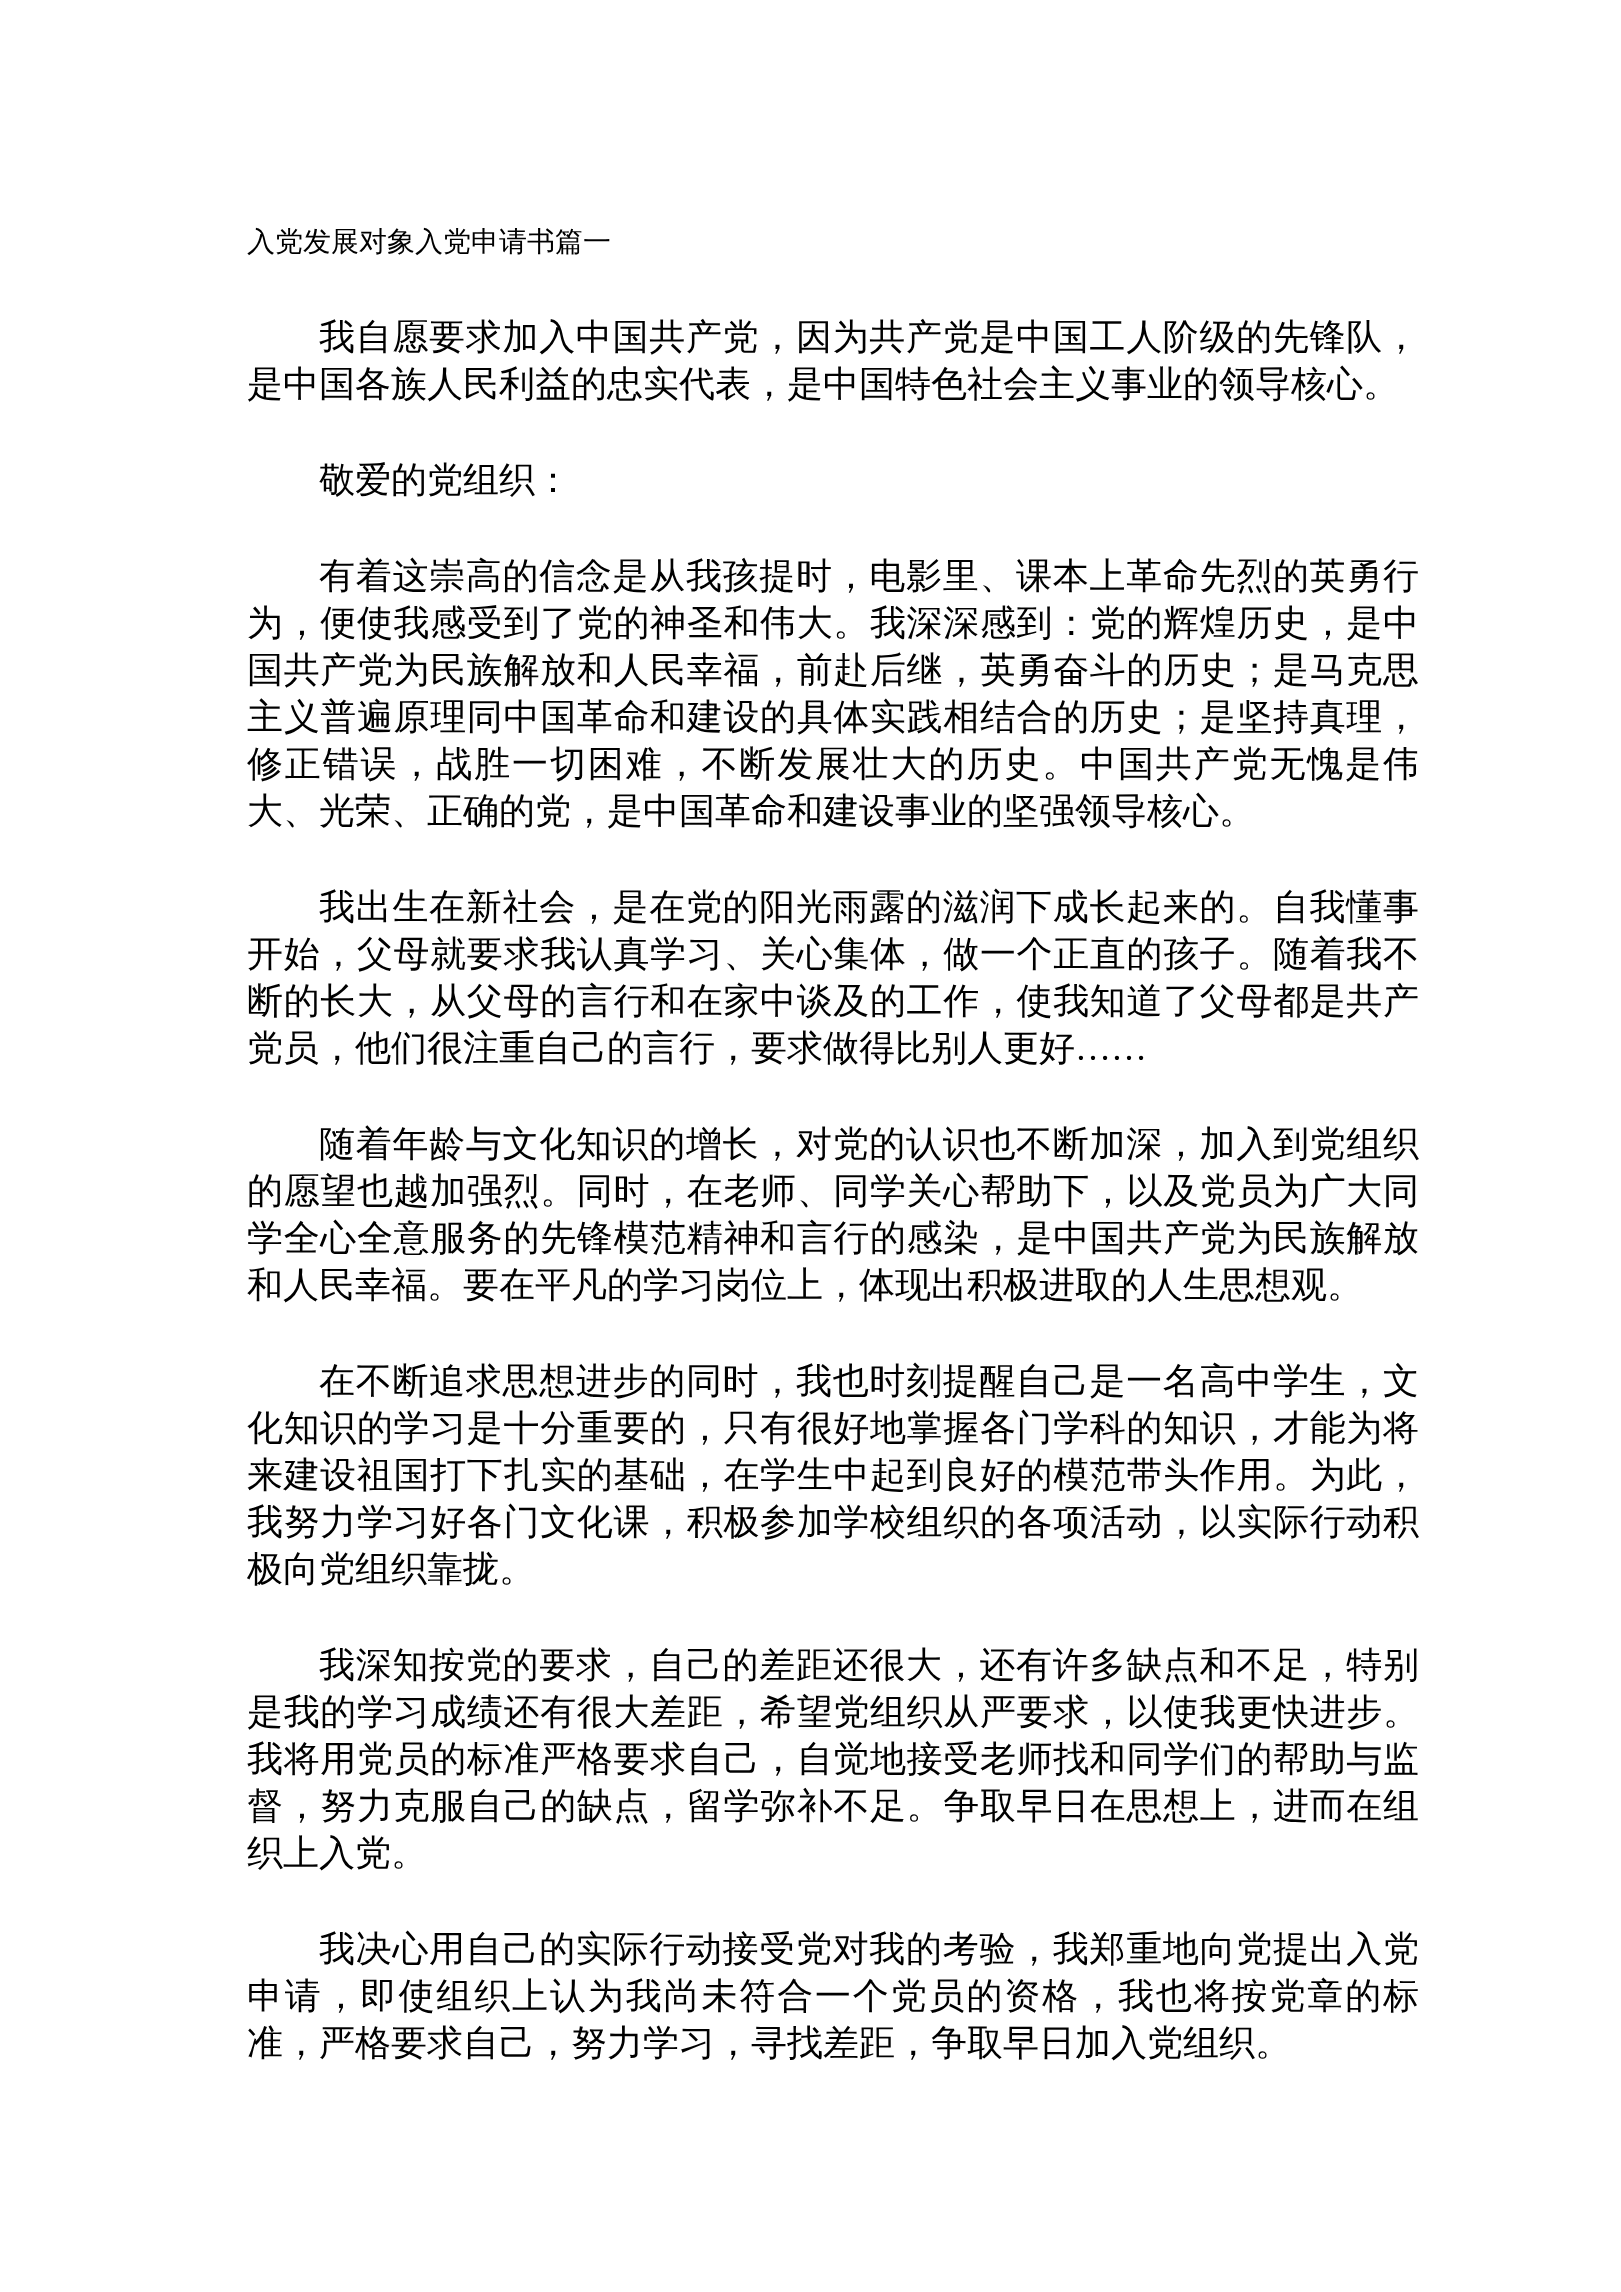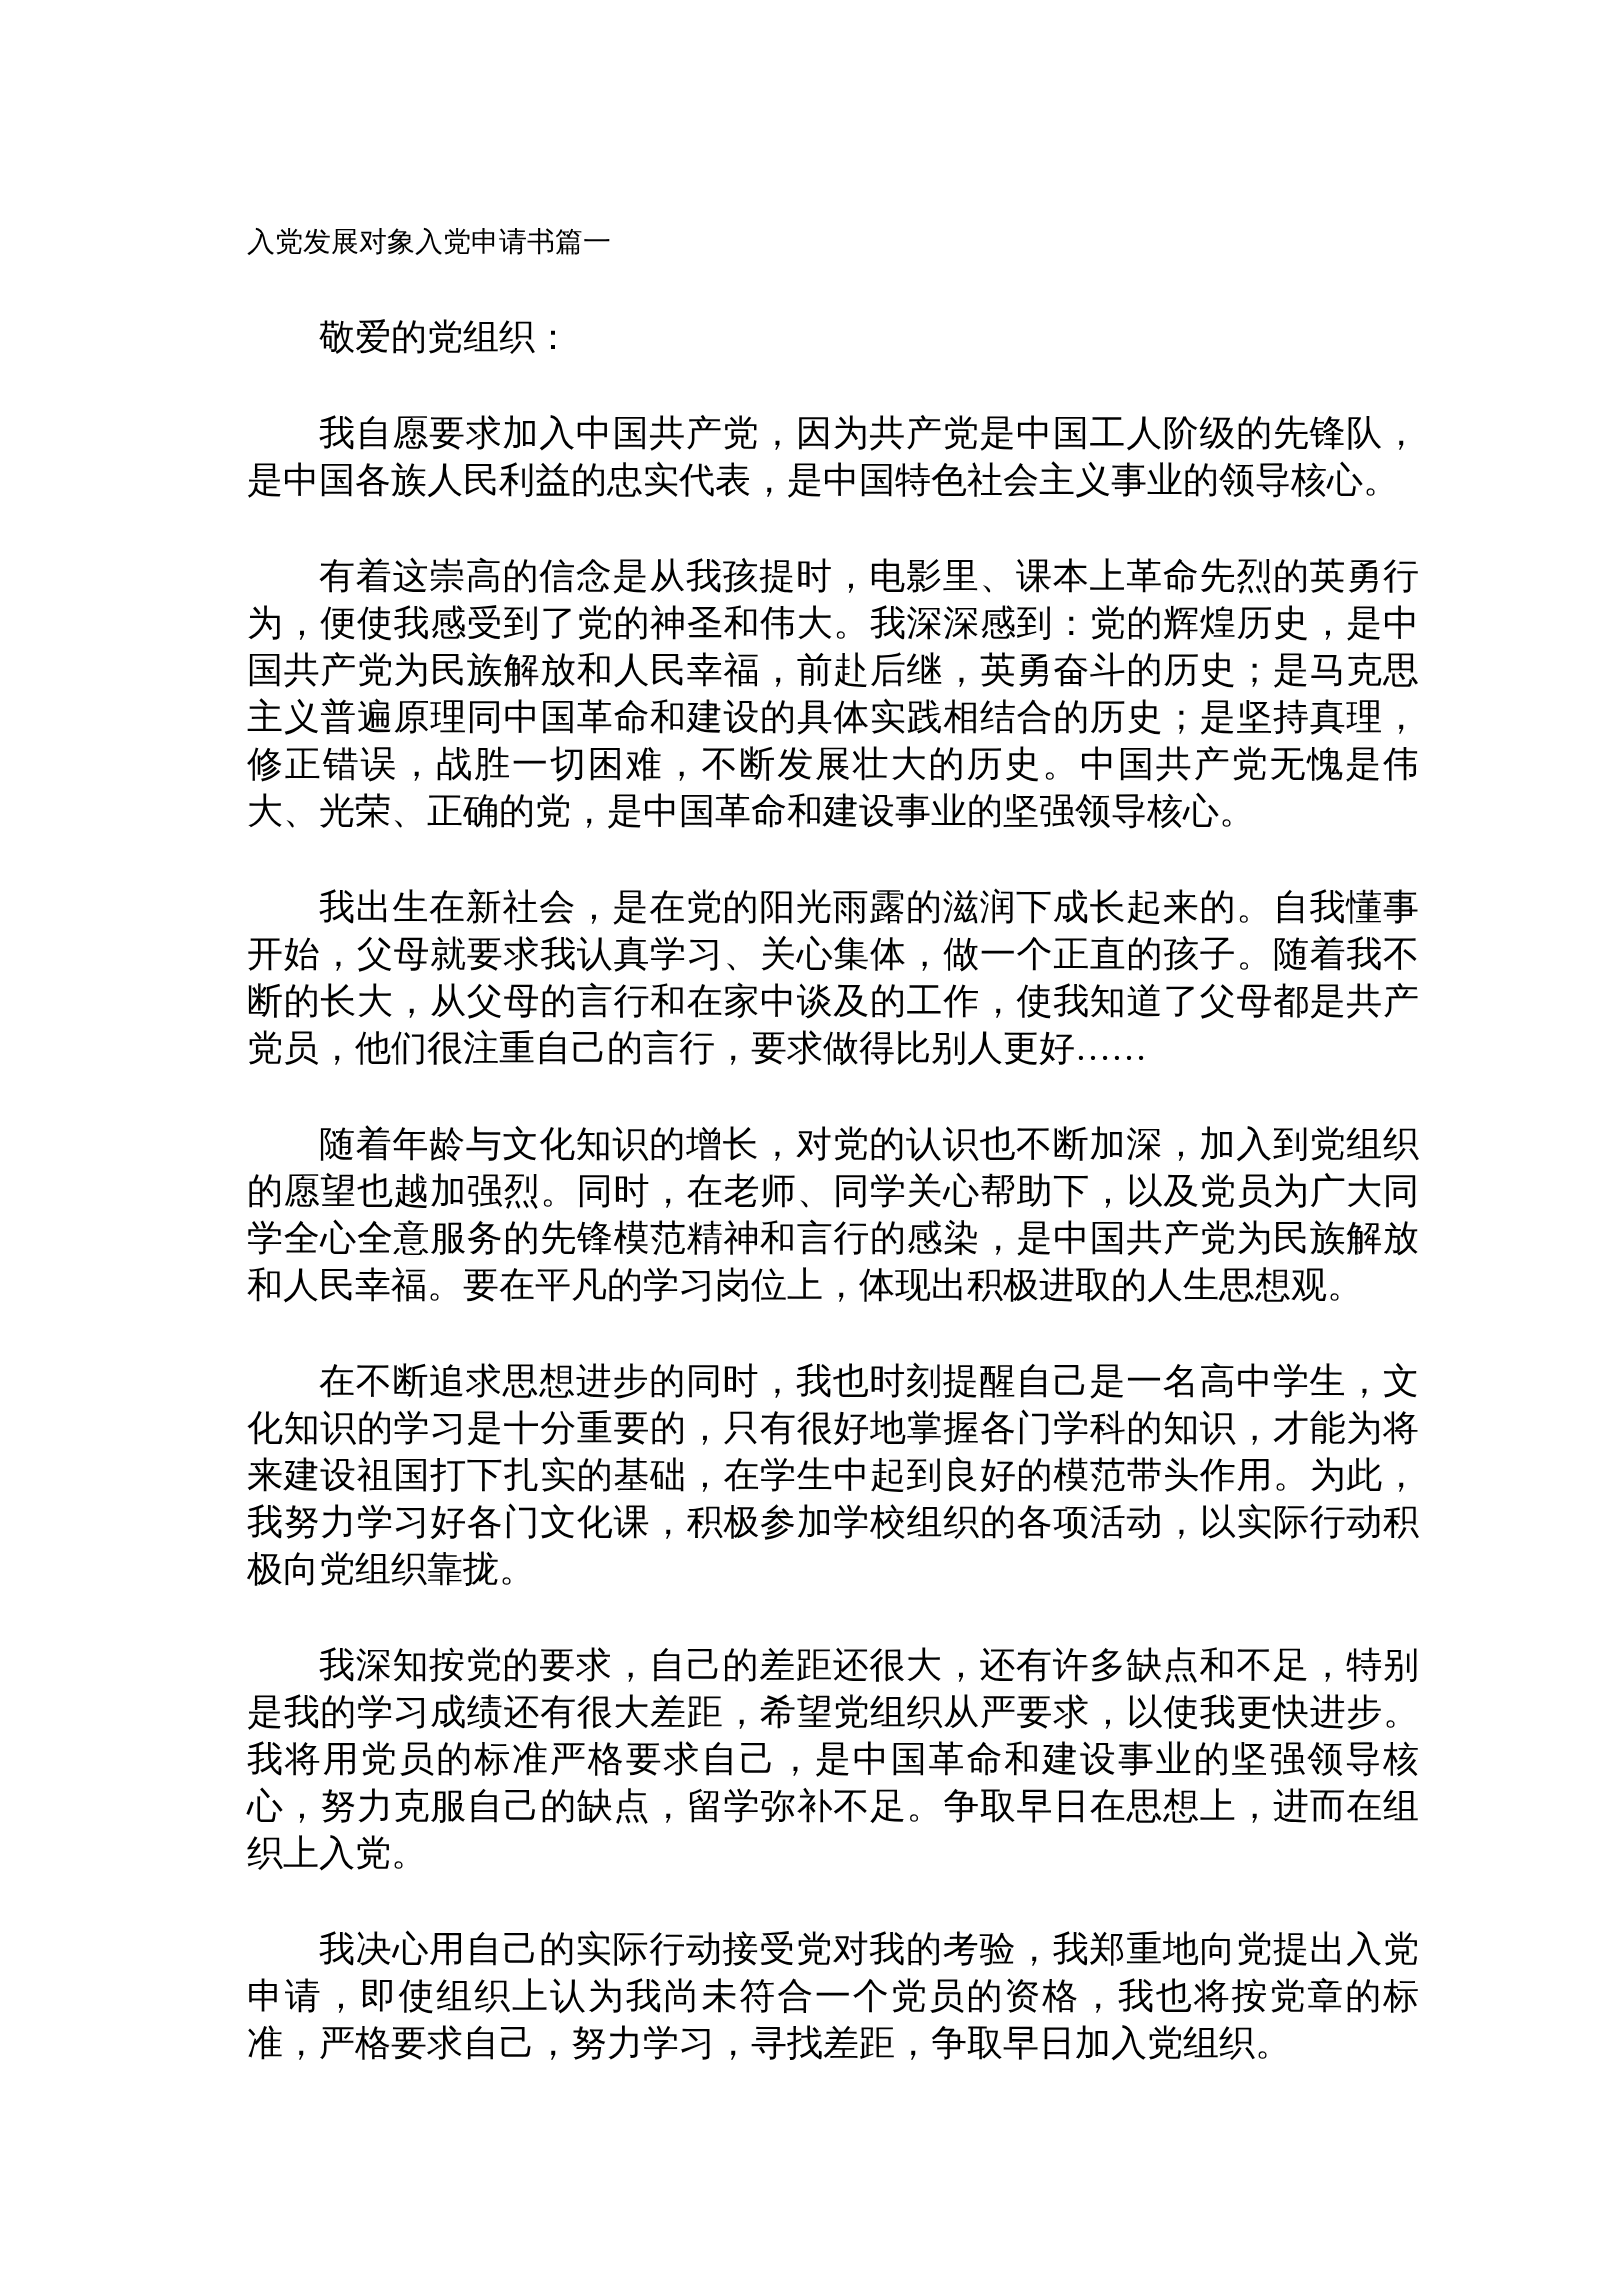--- a/index.html
+++ b/index.html
@@ -33,30 +33,30 @@
     white-space: pre-wrap;
   }
   .para:last-child { margin-bottom: 0; }
 </style>
 </head>
 <body>
 
 <div class="page">
   <div class="doc-title">入党发展对象入党申请书篇一</div>
 
+  <p class="para">我自愿要求加入中国共产党，因为共产党是中国工人阶级的先锋队，是中国各族人民利益的忠实代表，是中国特色社会主义事业的领导核心。</p>
+
   <p class="para">敬爱的党组织：</p>
-
-  <p class="para">我自愿要求加入中国共产党，因为共产党是中国工人阶级的先锋队，是中国各族人民利益的忠实代表，是中国特色社会主义事业的领导核心。</p>
 
   <p class="para">有着这崇高的信念是从我孩提时，电影里、课本上革命先烈的英勇行为，便使我感受到了党的神圣和伟大。我深深感到：党的辉煌历史，是中国共产党为民族解放和人民幸福，前赴后继，英勇奋斗的历史；是马克思主义普遍原理同中国革命和建设的具体实践相结合的历史；是坚持真理，修正错误，战胜一切困难，不断发展壮大的历史。中国共产党无愧是伟大、光荣、正确的党，是中国革命和建设事业的坚强领导核心。</p>
 
   <p class="para">我出生在新社会，是在党的阳光雨露的滋润下成长起来的。自我懂事开始，父母就要求我认真学习、关心集体，做一个正直的孩子。随着我不断的长大，从父母的言行和在家中谈及的工作，使我知道了父母都是共产党员，他们很注重自己的言行，要求做得比别人更好……</p>
 
 
   <p class="para">随着年龄与文化知识的增长，对党的认识也不断加深，加入到党组织的愿望也越加强烈。同时，在老师、同学关心帮助下，以及党员为广大同学全心全意服务的先锋模范精神和言行的感染，是中国共产党为民族解放和人民幸福。要在平凡的学习岗位上，体现出积极进取的人生思想观。</p>
 
   <p class="para">在不断追求思想进步的同时，我也时刻提醒自己是一名高中学生，文化知识的学习是十分重要的，只有很好地掌握各门学科的知识，才能为将来建设祖国打下扎实的基础，在学生中起到良好的模范带头作用。为此，我努力学习好各门文化课，积极参加学校组织的各项活动，以实际行动积极向党组织靠拢。</p>
 
-  <p class="para">我深知按党的要求，自己的差距还很大，还有许多缺点和不足，特别是我的学习成绩还有很大差距，希望党组织从严要求，以使我更快进步。我将用党员的标准严格要求自己，是中国革命和建设事业的坚强领导核心，努力克服自己的缺点，留学弥补不足。争取早日在思想上，进而在组织上入党。</p>
+  <p class="para">我深知按党的要求，自己的差距还很大，还有许多缺点和不足，特别是我的学习成绩还有很大差距，希望党组织从严要求，以使我更快进步。我将用党员的标准严格要求自己，自觉地接受老师找和同学们的帮助与监督，努力克服自己的缺点，留学弥补不足。争取早日在思想上，进而在组织上入党。</p>
 
   <p class="para">我决心用自己的实际行动接受党对我的考验，我郑重地向党提出入党申请，即使组织上认为我尚未符合一个党员的资格，我也将按党章的标准，严格要求自己，努力学习，寻找差距，争取早日加入党组织。</p>
 </div>
 
 
 </body></html>

